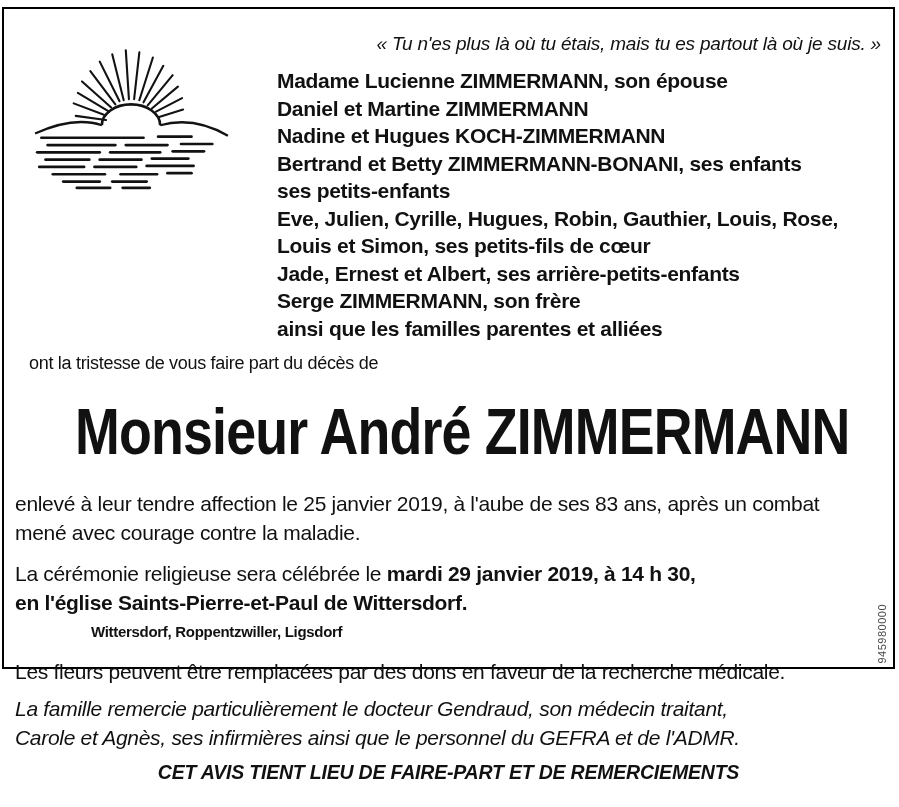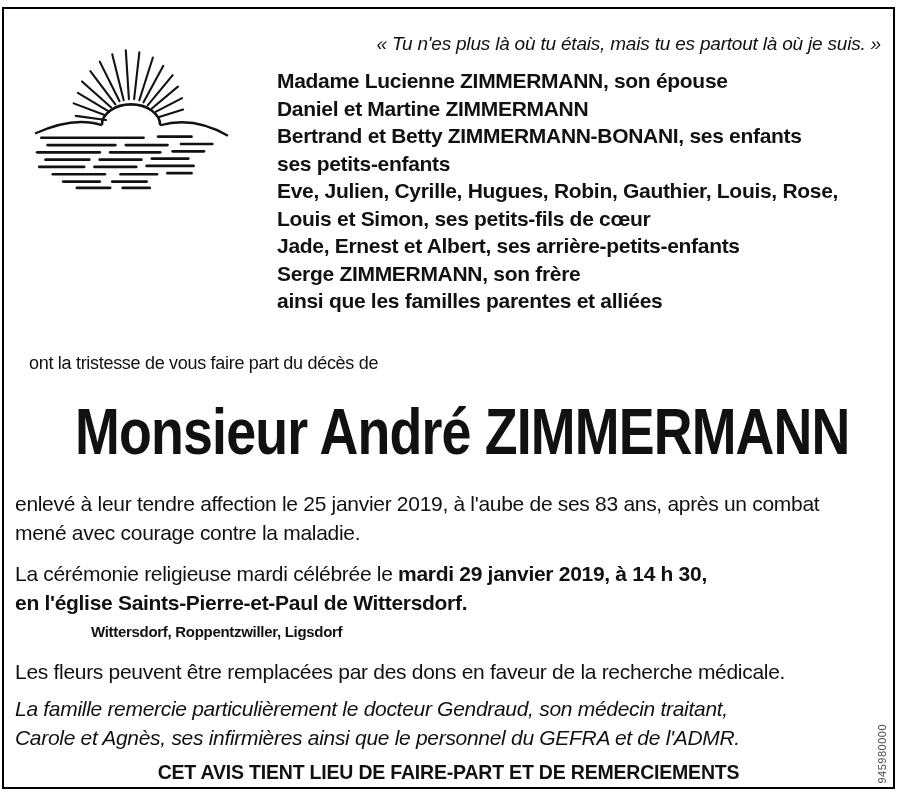--- a/index.html
+++ b/index.html
@@ -17,21 +17,21 @@
     width: 899px;
     height: 807px;
     overflow: hidden;
     background: #ffffff;
   }
   .notice {
     position: absolute;
     left: 2px;
     top: 7px;
     width: 893px;
-    height: 782px;
+    height: 662px;
     border: 2px solid #000000;
     box-sizing: border-box;
     background: #ffffff;
   }
   .sun-art {
     position: absolute;
     left: 22px;
     top: 12px;
     width: 210px;
     height: 172px;
@@ -100,20 +100,21 @@
   .flowers  { top: 649px; }
   .thanks   { top: 686px; font-style: italic; }
   .footer-notice {
     position: absolute;
     left: 0;
     top: 752px;
     width: 100%;
     text-align: center;
     font-size: 19.5px;
     font-weight: bold;
+    font-style: italic;
     letter-spacing: -0.2px;
     white-space: nowrap;
   }
   .refnum {
     position: absolute;
     right: 5px;
     bottom: 3px;
     writing-mode: vertical-rl;
     transform: rotate(180deg);
     font-size: 11px;
@@ -176,40 +177,41 @@
         <line x1="48" y1="160" x2="80" y2="160"></line>
         <line x1="92" y1="160" x2="118" y2="160"></line>
       </g>
     </svg>
 
     <div class="quote">« Tu n'es plus là où tu étais, mais tu es partout là où je suis. »</div>
 
     <div class="family">
       <div>Madame Lucienne ZIMMERMANN, son épouse</div>
       <div>Daniel et Martine ZIMMERMANN</div>
+      <div>Nadine et Hugues KOCH-ZIMMERMANN</div>
       <div>Bertrand et Betty ZIMMERMANN-BONANI, ses enfants</div>
       <div>ses petits-enfants</div>
       <div>Eve, Julien, Cyrille, Hugues, Robin, Gauthier, Louis, Rose,</div>
       <div>Louis et Simon, ses petits-fils de cœur</div>
       <div>Jade, Ernest et Albert, ses arrière-petits-enfants</div>
       <div>Serge ZIMMERMANN, son frère</div>
       <div>ainsi que les familles parentes et alliées</div>
     </div>
 
     <div class="intro">ont la tristesse de vous faire part du décès de</div>
 
     <div class="deceased">Monsieur André ZIMMERMANN</div>
 
     <div class="par details">
       <div>enlevé à leur tendre affection le 25 janvier 2019, à l'aube de ses 83 ans, après un combat</div>
       <div>mené avec courage contre la maladie.</div>
     </div>
 
     <div class="par ceremony">
-      <div><span>La cérémonie religieuse mardi célébrée le </span><b>mardi 29 janvier 2019, à 14 h 30,</b></div>
+      <div><span>La cérémonie religieuse sera célébrée le </span><b>mardi 29 janvier 2019, à 14 h 30,</b></div>
       <div><b>en l'église Saints-Pierre-et-Paul de Wittersdorf.</b></div>
     </div>
 
     <div class="communes">Wittersdorf, Roppentzwiller, Ligsdorf</div>
 
     <div class="par flowers">Les fleurs peuvent être remplacées par des dons en faveur de la recherche médicale.</div>
 
     <div class="par thanks">
       <div>La famille remercie particulièrement le docteur Gendraud, son médecin traitant,</div>
       <div>Carole et Agnès, ses infirmières ainsi que le personnel du GEFRA et de l'ADMR.</div>

